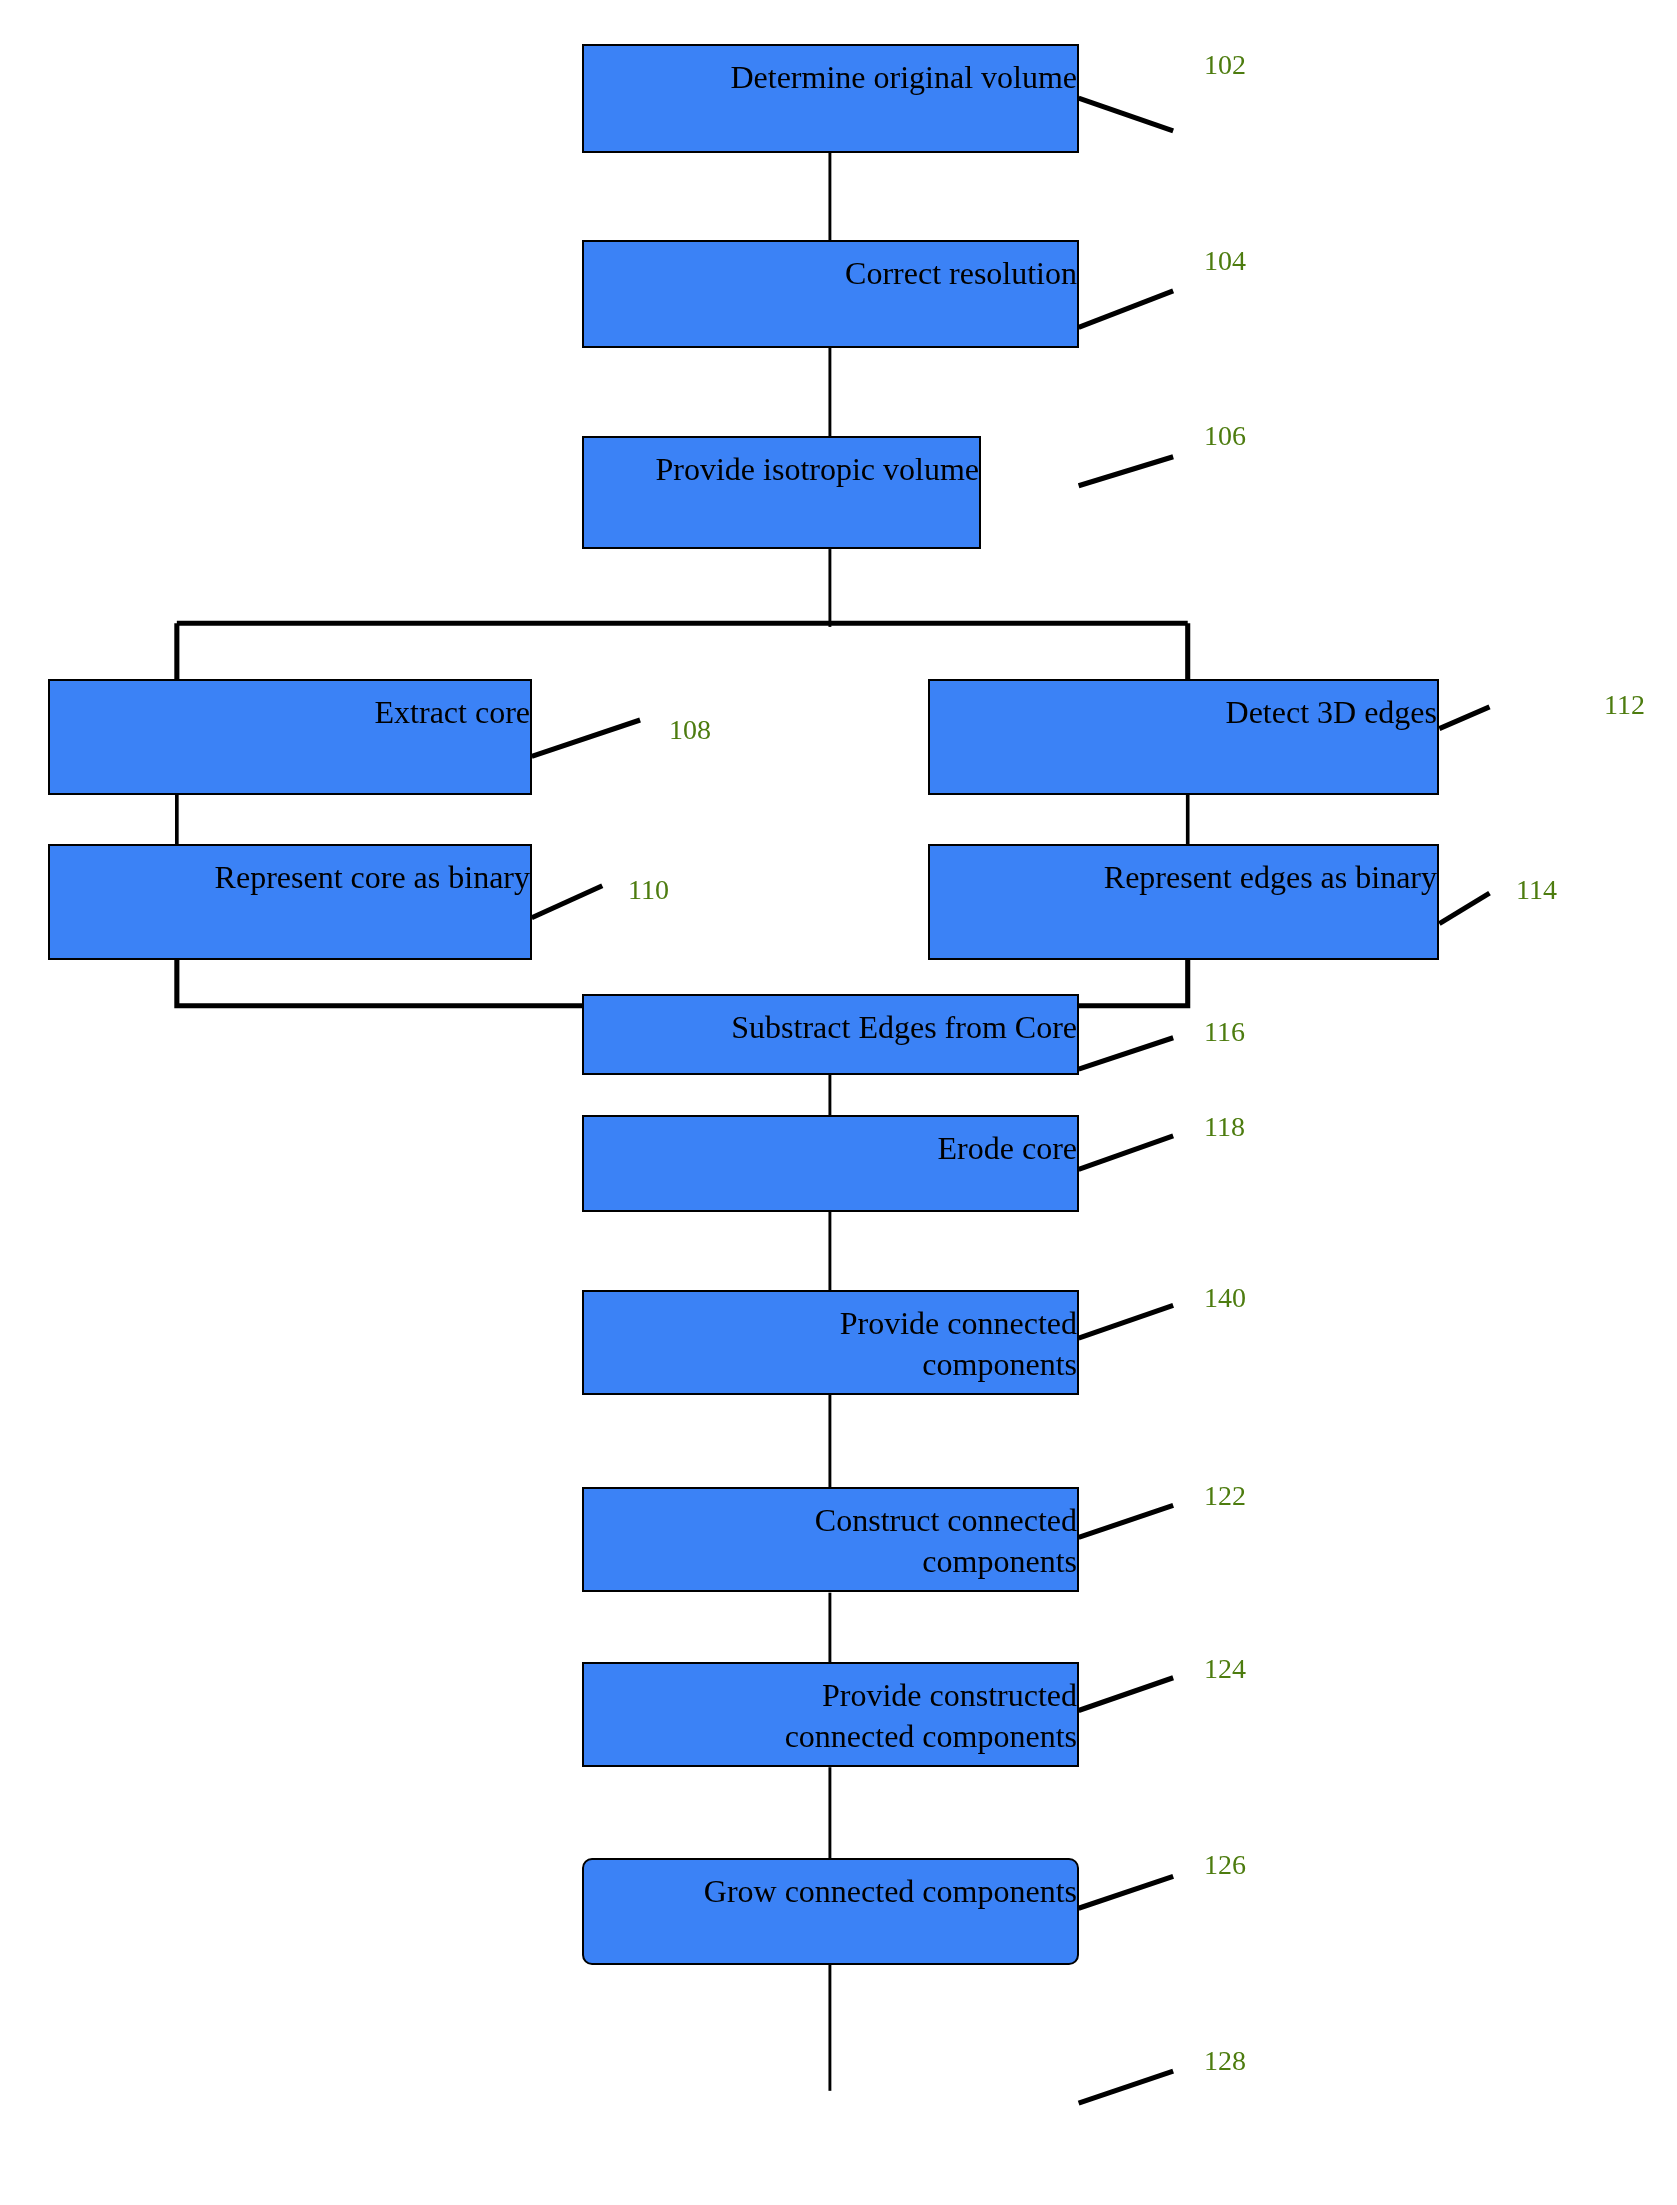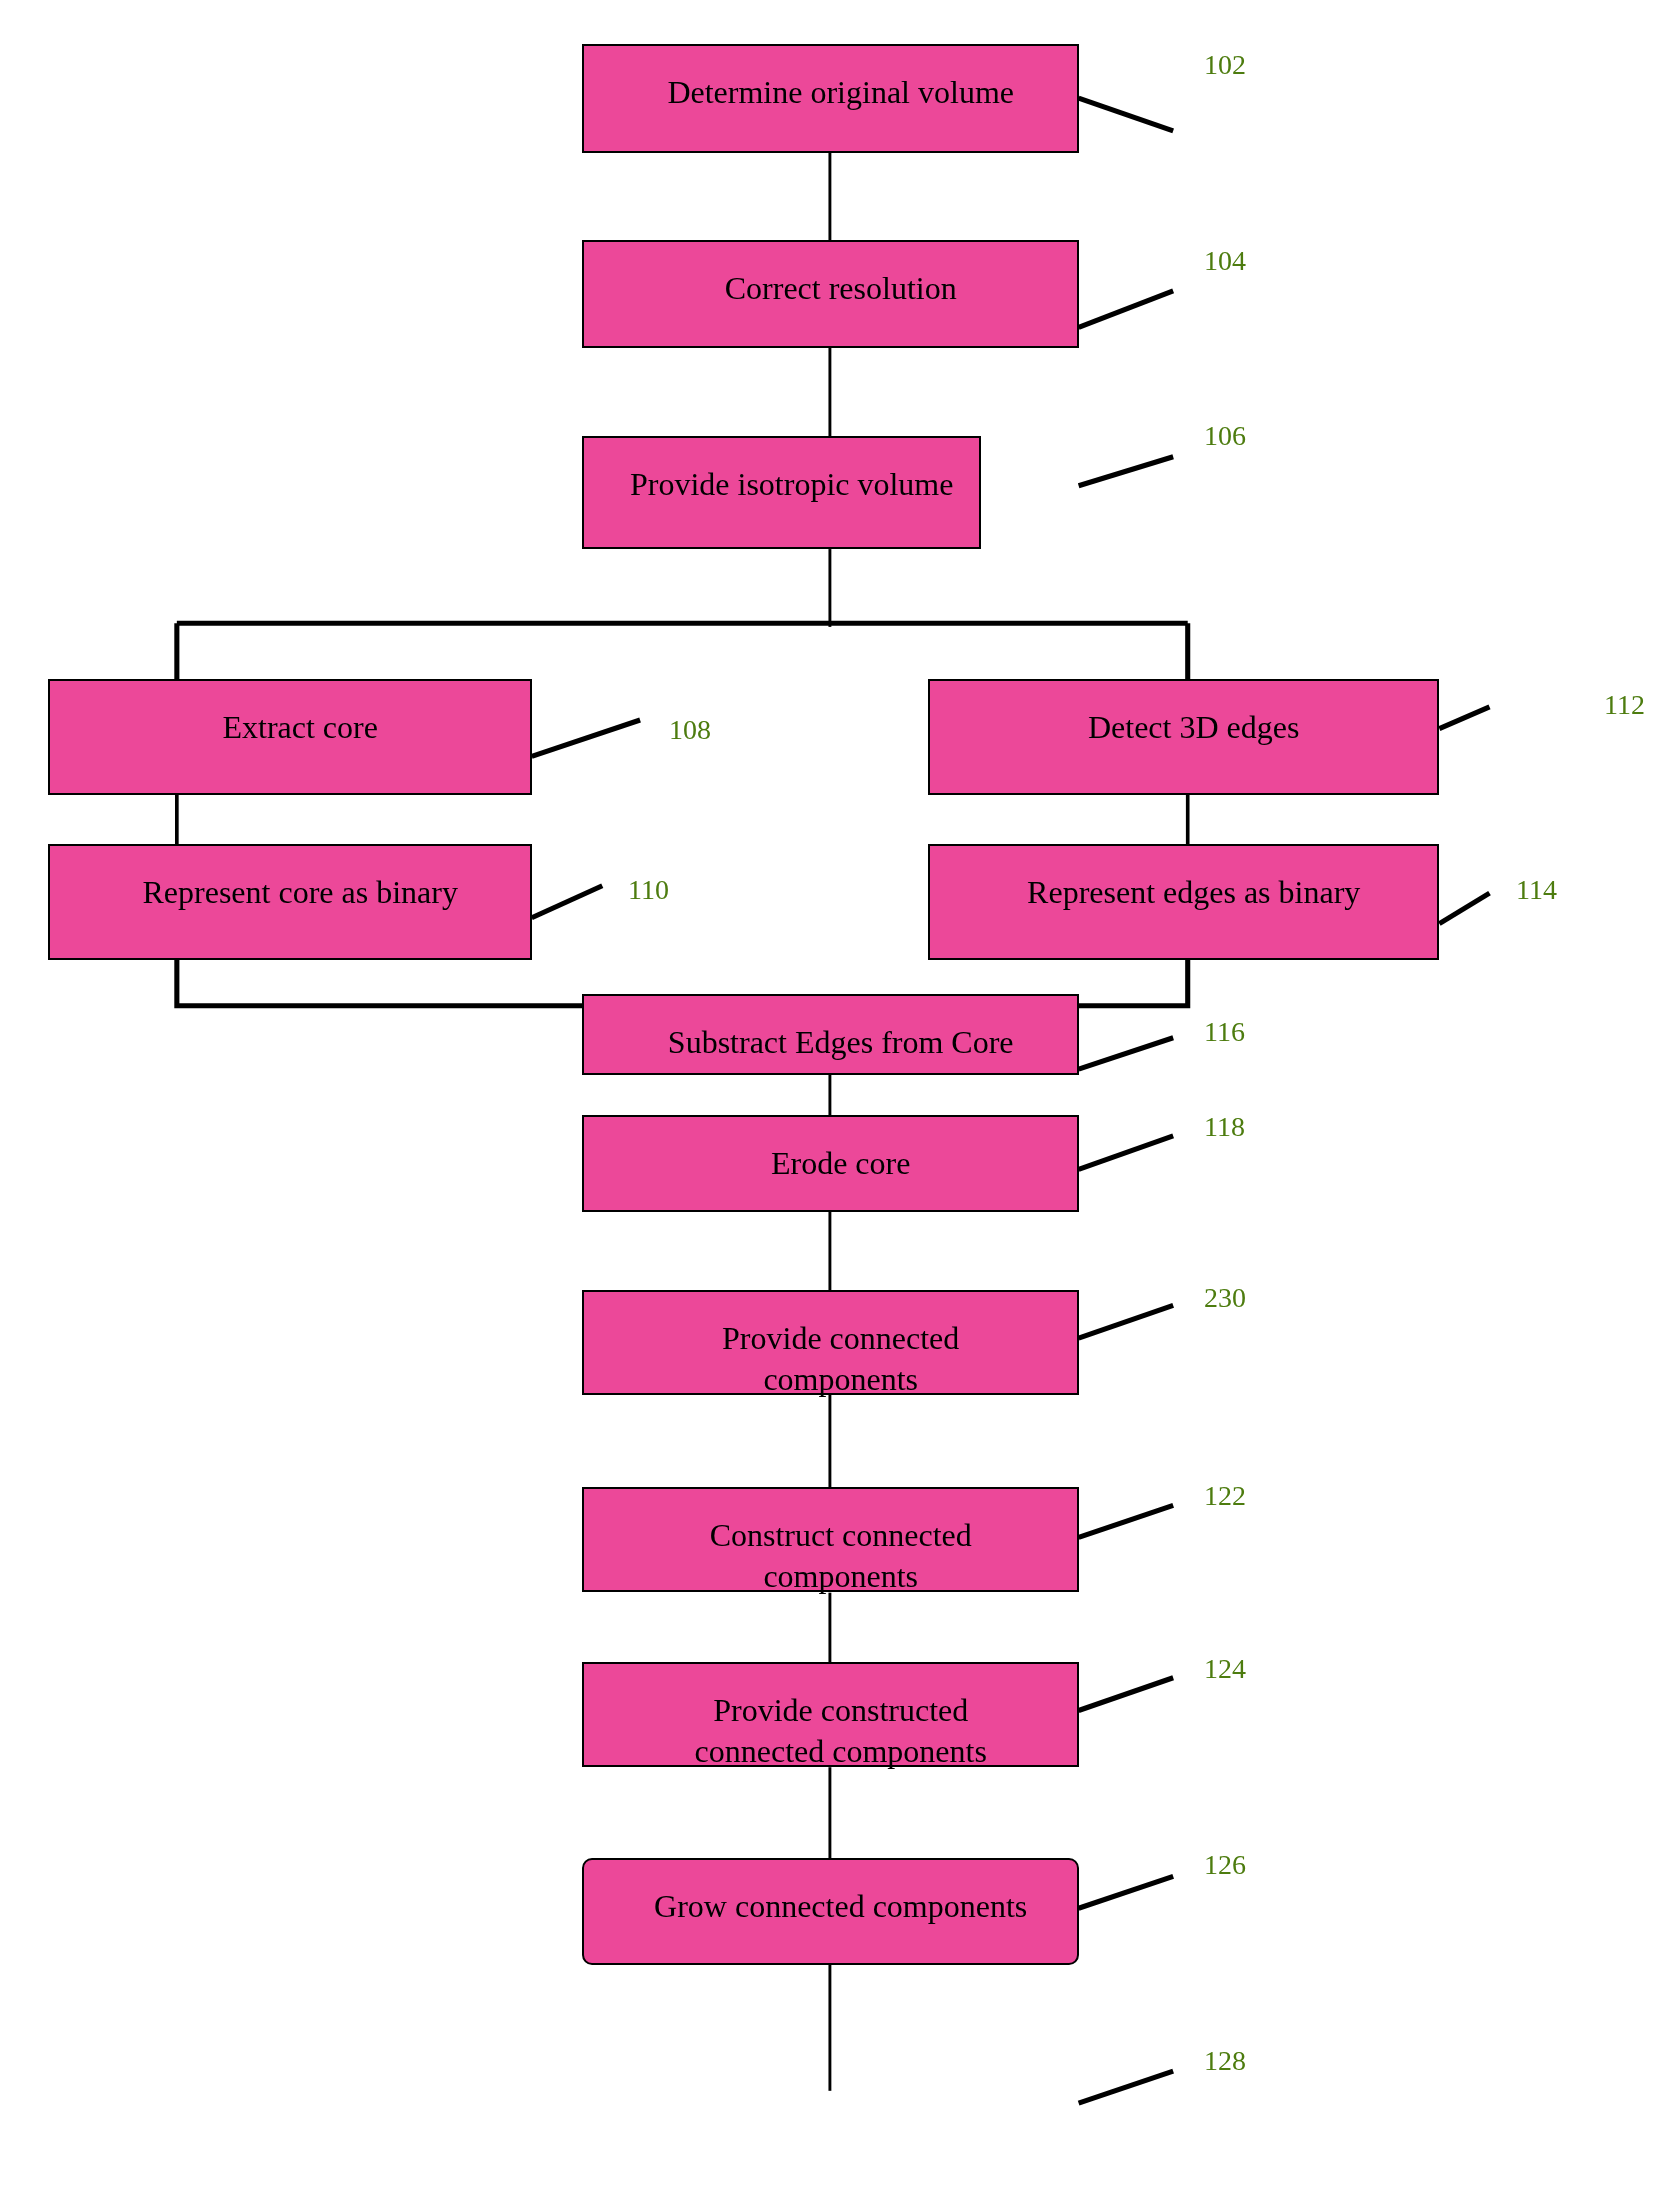--- a/index.html
+++ b/index.html
@@ -21,27 +21,27 @@
     position: absolute;
     left: 0;
     top: 0;
     width: 1678px;
     height: 2205px;
   }
   .node {
     position: absolute;
     box-sizing: border-box;
     border: 2.9px solid #000000;
-    background: #ec4899;
+    background: #3b82f6;
     color: #000000;
     font-size: 32px;
     line-height: 1.28;
     padding-left: 20.4px;
-    padding-top: 26px;
-    text-align: center;
+    padding-top: 11px;
+    text-align: right;
     white-space: pre-line;
   }
   .ref {
     position: absolute;
     color: #4d7c0f;
     font-size: 28px;
     line-height: 1;
     white-space: nowrap;
   }
 </style>
@@ -111,20 +111,20 @@
 
   <div class="ref" style="left:1204px;top:51px;">102</div>
   <div class="ref" style="left:1204px;top:247px;">104</div>
   <div class="ref" style="left:1204px;top:422px;">106</div>
   <div class="ref" style="left:669px;top:716px;">108</div>
   <div class="ref" style="left:628px;top:876px;">110</div>
   <div class="ref" style="left:1604px;top:691px;">112</div>
   <div class="ref" style="left:1516px;top:876px;">114</div>
   <div class="ref" style="left:1204px;top:1018px;">116</div>
   <div class="ref" style="left:1204px;top:1113px;">118</div>
-  <div class="ref" style="left:1204px;top:1284px;">230</div>
+  <div class="ref" style="left:1204px;top:1284px;">140</div>
   <div class="ref" style="left:1204px;top:1482px;">122</div>
   <div class="ref" style="left:1204px;top:1655px;">124</div>
   <div class="ref" style="left:1204px;top:1851px;">126</div>
   <div class="ref" style="left:1204px;top:2047px;">128</div>
 
 </div>
 
 
 </body></html>

